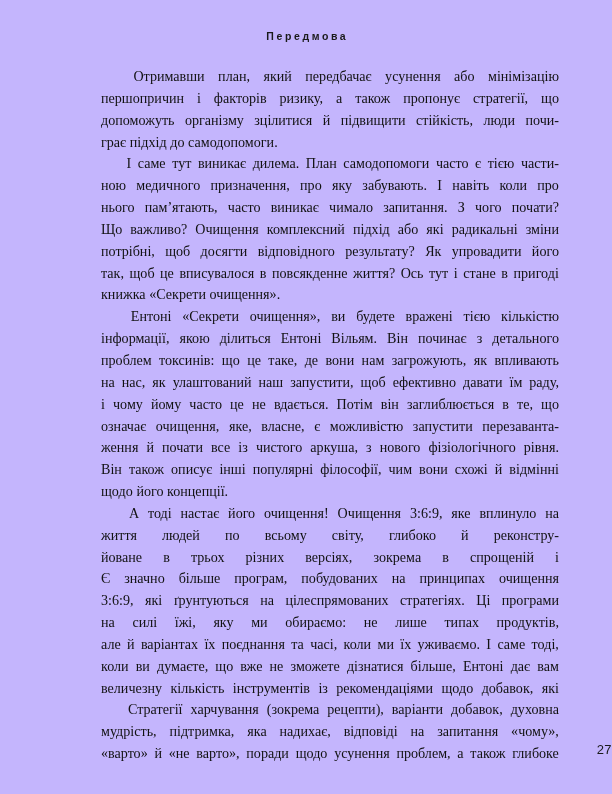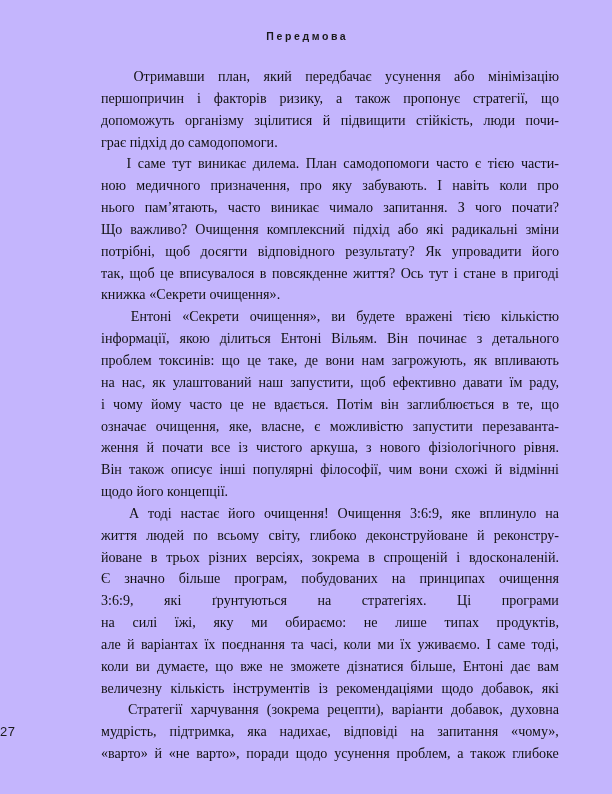--- a/index.html
+++ b/index.html
@@ -83,24 +83,24 @@
   .line.indent::before {
     content: "";
     display: block;
     width: 19px;
     flex: 0 0 19px;
   }
 
   
   .folio {
     position: absolute;
-    top: 724px;
+    top: 742px;
     left: 0;
     right: 0;
-    text-align: left;
+    text-align: right;
     font-family: "Liberation Sans", "DejaVu Sans", sans-serif;
     font-size: 13px;
     color: #1a1a1a;
     letter-spacing: 0.4px;
   }
 </style>
 </head>
 <body>
 
 <div class="page">
@@ -129,24 +129,24 @@
         <div class="line just"><span class="w">проблем</span><span class="w">токсинів:</span><span class="w">що</span><span class="w">це</span><span class="w">таке,</span><span class="w">де</span><span class="w">вони</span><span class="w">нам</span><span class="w">загрожують,</span><span class="w">як</span><span class="w">впливають</span></div>
         <div class="line just"><span class="w">на</span><span class="w">нас,</span><span class="w">як</span><span class="w">улаштований</span><span class="w">наш</span><span class="w">запустити,</span><span class="w">щоб</span><span class="w">ефективно</span><span class="w">давати</span><span class="w">їм</span><span class="w">раду,</span></div>
         <div class="line just"><span class="w">і</span><span class="w">чому</span><span class="w">йому</span><span class="w">часто</span><span class="w">це</span><span class="w">не</span><span class="w">вдається.</span><span class="w">Потім</span><span class="w">він</span><span class="w">заглиблюється</span><span class="w">в</span><span class="w">те,</span><span class="w">що</span></div>
         <div class="line just"><span class="w">означає</span><span class="w">очищення,</span><span class="w">яке,</span><span class="w">власне,</span><span class="w">є</span><span class="w">можливістю</span><span class="w">запустити</span><span class="w">перезаванта-</span></div>
         <div class="line just"><span class="w">ження</span><span class="w">й</span><span class="w">почати</span><span class="w">все</span><span class="w">із</span><span class="w">чистого</span><span class="w">аркуша,</span><span class="w">з</span><span class="w">нового</span><span class="w">фізіологічного</span><span class="w">рівня.</span></div>
         <div class="line just"><span class="w">Він</span><span class="w">також</span><span class="w">описує</span><span class="w">інші</span><span class="w">популярні</span><span class="w">філософії,</span><span class="w">чим</span><span class="w">вони</span><span class="w">схожі</span><span class="w">й</span><span class="w">відмінні</span></div>
         <div class="line flush"><span class="w">щодо</span><span class="w">його</span><span class="w">концепції.</span></div>
       </div>
       <div class="para">
         <div class="line just indent"><span class="w">А</span><span class="w">тоді</span><span class="w">настає</span><span class="w">його</span><span class="w">очищення!</span><span class="w">Очищення</span><span class="w">3:6:9,</span><span class="w">яке</span><span class="w">вплинуло</span><span class="w">на</span></div>
-        <div class="line just"><span class="w">життя</span><span class="w">людей</span><span class="w">по</span><span class="w">всьому</span><span class="w">світу,</span><span class="w">глибоко</span><span class="w">деконструйоване</span><span class="w">й</span><span class="w">реконстру-</span></div>
-        <div class="line just"><span class="w">йоване</span><span class="w">в</span><span class="w">трьох</span><span class="w">різних</span><span class="w">версіях,</span><span class="w">зокрема</span><span class="w">в</span><span class="w">спрощеній</span><span class="w">і</span><span class="w">вдосконаленій.</span></div>
+        <div class="line just"><span class="w">життя</span><span class="w">людей</span><span class="w">по</span><span class="w">всьому</span><span class="w">світу,</span><span class="w">глибоко</span><span class="w">й</span><span class="w">реконстру-</span></div>
+        <div class="line just"><span class="w">йоване</span><span class="w">в</span><span class="w">трьох</span><span class="w">різних</span><span class="w">версіях,</span><span class="w">зокрема</span><span class="w">в</span><span class="w">спрощеній</span><span class="w">і</span></div>
         <div class="line just"><span class="w">Є</span><span class="w">значно</span><span class="w">більше</span><span class="w">програм,</span><span class="w">побудованих</span><span class="w">на</span><span class="w">принципах</span><span class="w">очищення</span></div>
-        <div class="line just"><span class="w">3:6:9,</span><span class="w">які</span><span class="w">ґрунтуються</span><span class="w">на</span><span class="w">стратегіях.</span><span class="w">Ці</span><span class="w">програми</span></div>
+        <div class="line just"><span class="w">3:6:9,</span><span class="w">які</span><span class="w">ґрунтуються</span><span class="w">на</span><span class="w">цілеспрямованих</span><span class="w">стратегіях.</span><span class="w">Ці</span><span class="w">програми</span></div>
         <div class="line just"><span class="w">на</span><span class="w">силі</span><span class="w">їжі,</span><span class="w">яку</span><span class="w">ми</span><span class="w">обираємо:</span><span class="w">не</span><span class="w">лише</span><span class="w">типах</span><span class="w">продуктів,</span></div>
         <div class="line just"><span class="w">але</span><span class="w">й</span><span class="w">варіантах</span><span class="w">їх</span><span class="w">поєднання</span><span class="w">та</span><span class="w">часі,</span><span class="w">коли</span><span class="w">ми</span><span class="w">їх</span><span class="w">уживаємо.</span><span class="w">І</span><span class="w">саме</span><span class="w">тоді,</span></div>
         <div class="line just"><span class="w">коли</span><span class="w">ви</span><span class="w">думаєте,</span><span class="w">що</span><span class="w">вже</span><span class="w">не</span><span class="w">зможете</span><span class="w">дізнатися</span><span class="w">більше,</span><span class="w">Ентоні</span><span class="w">дає</span><span class="w">вам</span></div>
         <div class="line just"><span class="w">величезну</span><span class="w">кількість</span><span class="w">інструментів</span><span class="w">із</span><span class="w">рекомендаціями</span><span class="w">щодо</span><span class="w">добавок,</span><span class="w">які</span></div>
       </div>
       <div class="para">
         <div class="line just indent"><span class="w">Стратегії</span><span class="w">харчування</span><span class="w">(зокрема</span><span class="w">рецепти),</span><span class="w">варіанти</span><span class="w">добавок,</span><span class="w">духовна</span></div>
         <div class="line just"><span class="w">мудрість,</span><span class="w">підтримка,</span><span class="w">яка</span><span class="w">надихає,</span><span class="w">відповіді</span><span class="w">на</span><span class="w">запитання</span><span class="w">«чому»,</span></div>
         <div class="line just"><span class="w">«варто»</span><span class="w">й</span><span class="w">«не</span><span class="w">варто»,</span><span class="w">поради</span><span class="w">щодо</span><span class="w">усунення</span><span class="w">проблем,</span><span class="w">а</span><span class="w">також</span><span class="w">глибоке</span></div>
       </div>

